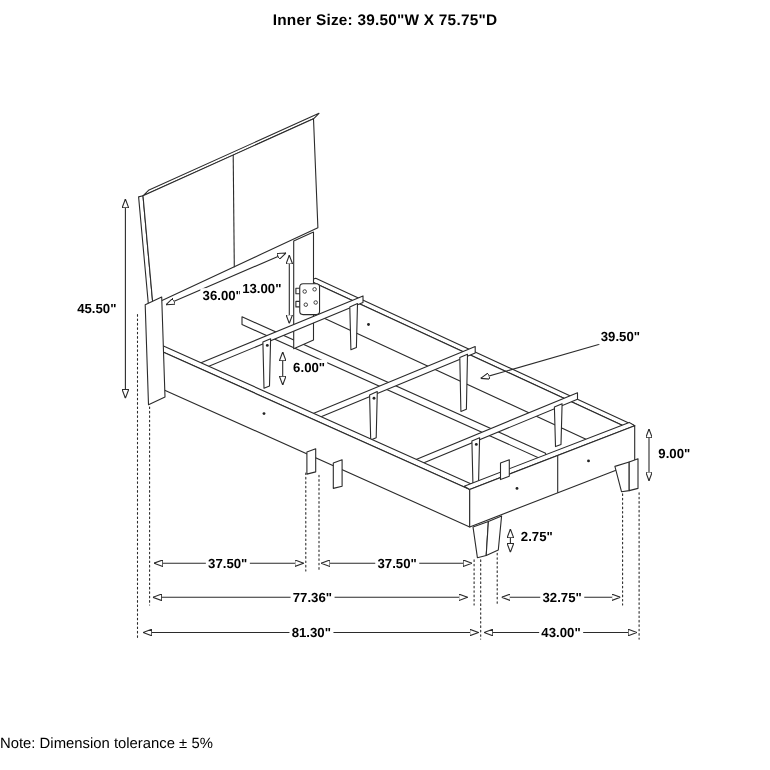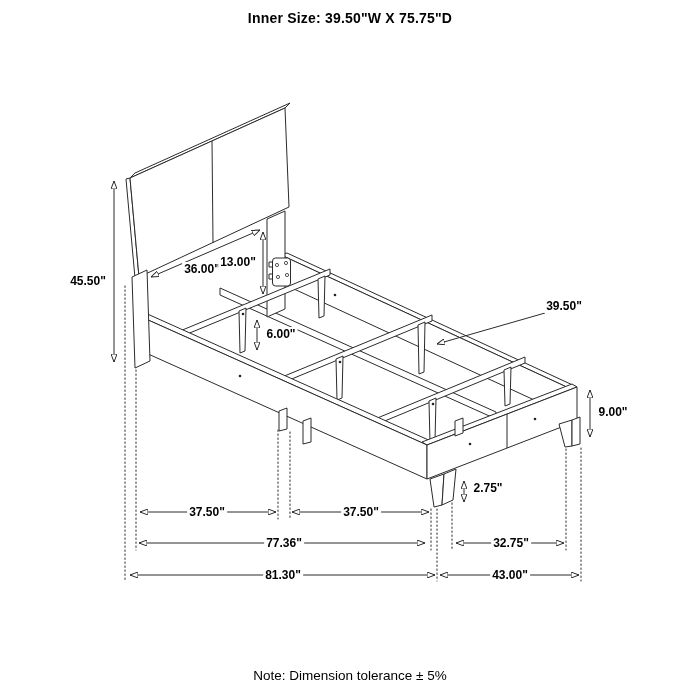--- a/index.html
+++ b/index.html
@@ -1,20 +1,20 @@
 <!DOCTYPE html>
 <html><head>
 <meta charset="utf-8">
 <style>
   html,body{margin:0;padding:0;background:#fff;}
   .stage{position:relative;width:700px;height:700px;background:#ffffff;overflow:hidden;
          font-family:"Liberation Sans",sans-serif;color:#000;}
   .title-text{position:absolute;left:0;top:10px;width:100%;text-align:center;
               font-size:14px;font-weight:bold;letter-spacing:.2px;}
-  .note-text{position:absolute;left:0;top:668px;width:100%;text-align:center;
+  .note-text{position:absolute;left:0;top:668px;width:100%;text-align:left;
              font-size:13.5px;font-weight:normal;}
   svg.drawing{position:absolute;left:0;top:0;}
   svg.drawing polygon, svg.drawing path, svg.drawing rect{
       fill:#ffffff;stroke:#2b2b2b;stroke-width:1;stroke-linejoin:round;}
   svg.drawing line{stroke:#2b2b2b;stroke-width:1;}
   .dimline{stroke:#111;stroke-width:1.1;}
   .extline{stroke:#3a3a3a;stroke-width:1;stroke-dasharray:1.4 2.6;stroke-linecap:round;}
   .screw{fill:#222;stroke:none;}
   .hole{fill:#fff;stroke:#2b2b2b;stroke-width:0.8;}
   .dim-label{position:absolute;transform:translate(-50%,-50%);font-size:12px;font-weight:bold;

